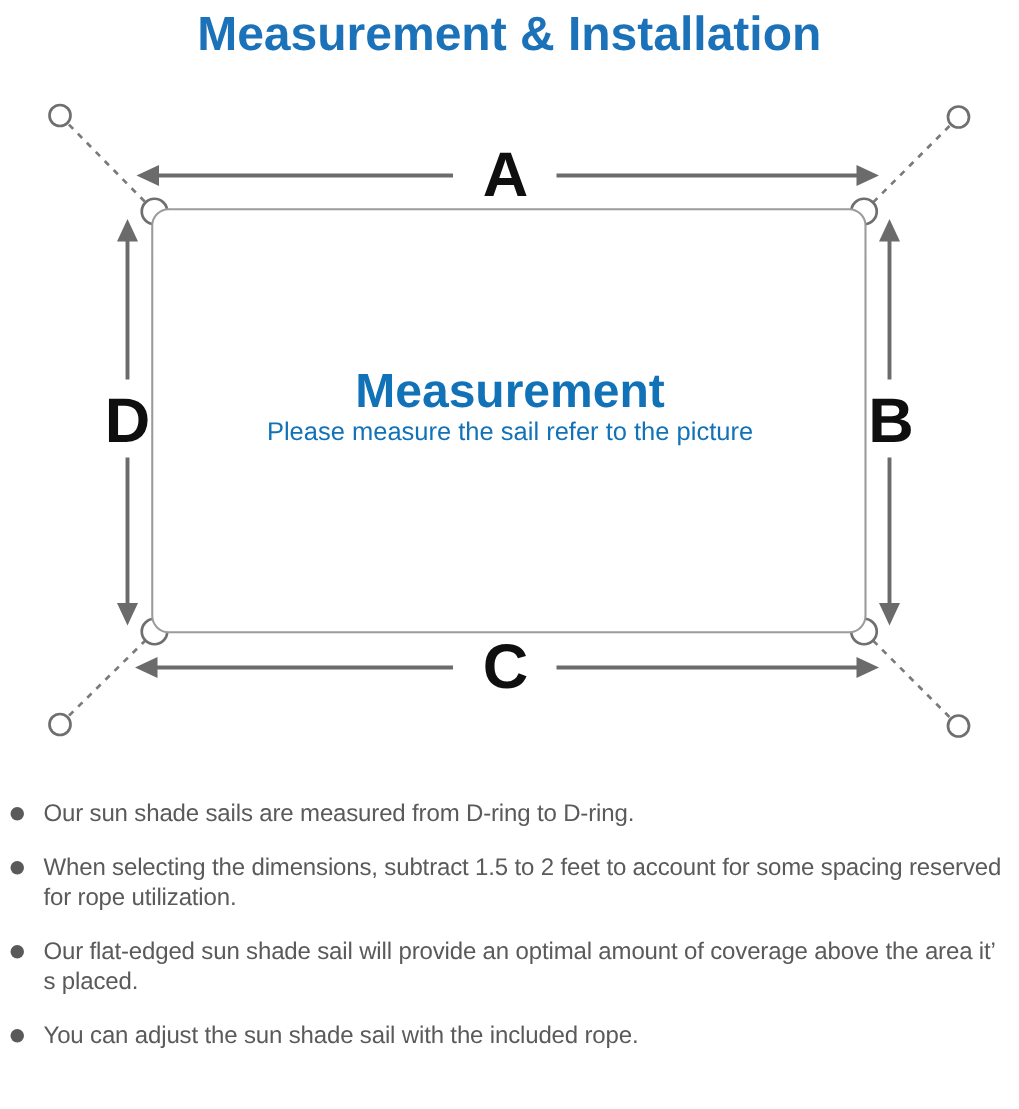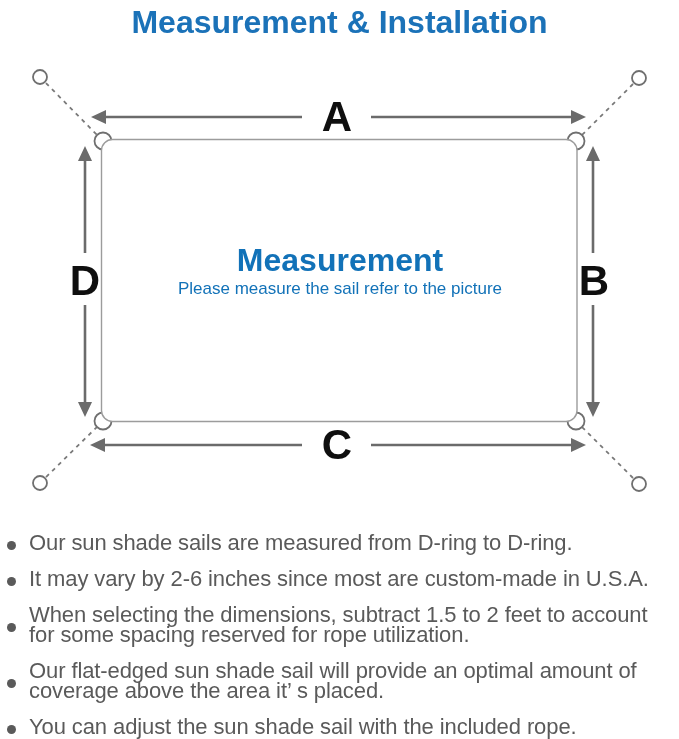--- a/index.html
+++ b/index.html
@@ -18,23 +18,23 @@
   .anchor      { fill:#ffffff; stroke:#6f6f6f; stroke-width:1.8; }
   .dash        { stroke:#7a7a7a; stroke-width:1.8; stroke-dasharray:4 4.5; fill:none; }
   .arrow       { stroke:#6b6b6b; stroke-width:2.6; }
   .arrowhead   { fill:#6b6b6b; stroke:none; }
   .dim-label   { font-size:42px; font-weight:bold; fill:#0f0f0f; }
   .ctr-title   { font-size:32px; font-weight:bold; fill:#1272b8; }
   .ctr-sub     { font-size:17px; fill:#1272b8; }
 
   ul.notes { list-style:none; margin:0; padding:23px 4px 0 7px; }
   ul.notes li {
-    display:flex; align-items:center;
+    display:flex; align-items:flex-start;
     margin:0 0 16px 0;
-    font-size:22px; line-height:20px; letter-spacing:-0.1px; color:#5a5a5a;
+    font-size:16px; line-height:20px; letter-spacing:-0.1px; color:#5a5a5a;
   }
   ul.notes .dot {
     flex:0 0 9px; width:9px; height:9px; border-radius:50%;
     background:#5a5a5a; margin-top:5px; margin-right:13px;
   }
 </style>
 </head>
 <body>
 
 <div class="page">
@@ -89,24 +89,20 @@
     <circle class="anchor" cx="639" cy="424" r="7"></circle>
   </svg>
 
   <ul class="notes">
     <li>
       <span class="dot"></span>
       <span>Our sun shade sails are measured from D-ring to D-ring.</span>
     </li>
     <li>
       <span class="dot"></span>
-      <span>It may vary by 2-6 inches since most are custom-made in U.S.A.</span>
-    </li>
-    <li>
-      <span class="dot"></span>
       <span>When selecting the dimensions, subtract 1.5 to 2 feet to account for some spacing reserved for rope utilization.</span>
     </li>
     <li>
       <span class="dot"></span>
       <span>Our flat-edged sun shade sail will provide an optimal amount of coverage above the area it’ s placed.</span>
     </li>
     <li>
       <span class="dot"></span>
       <span>You can adjust the sun shade sail with the included rope.</span>
     </li>

